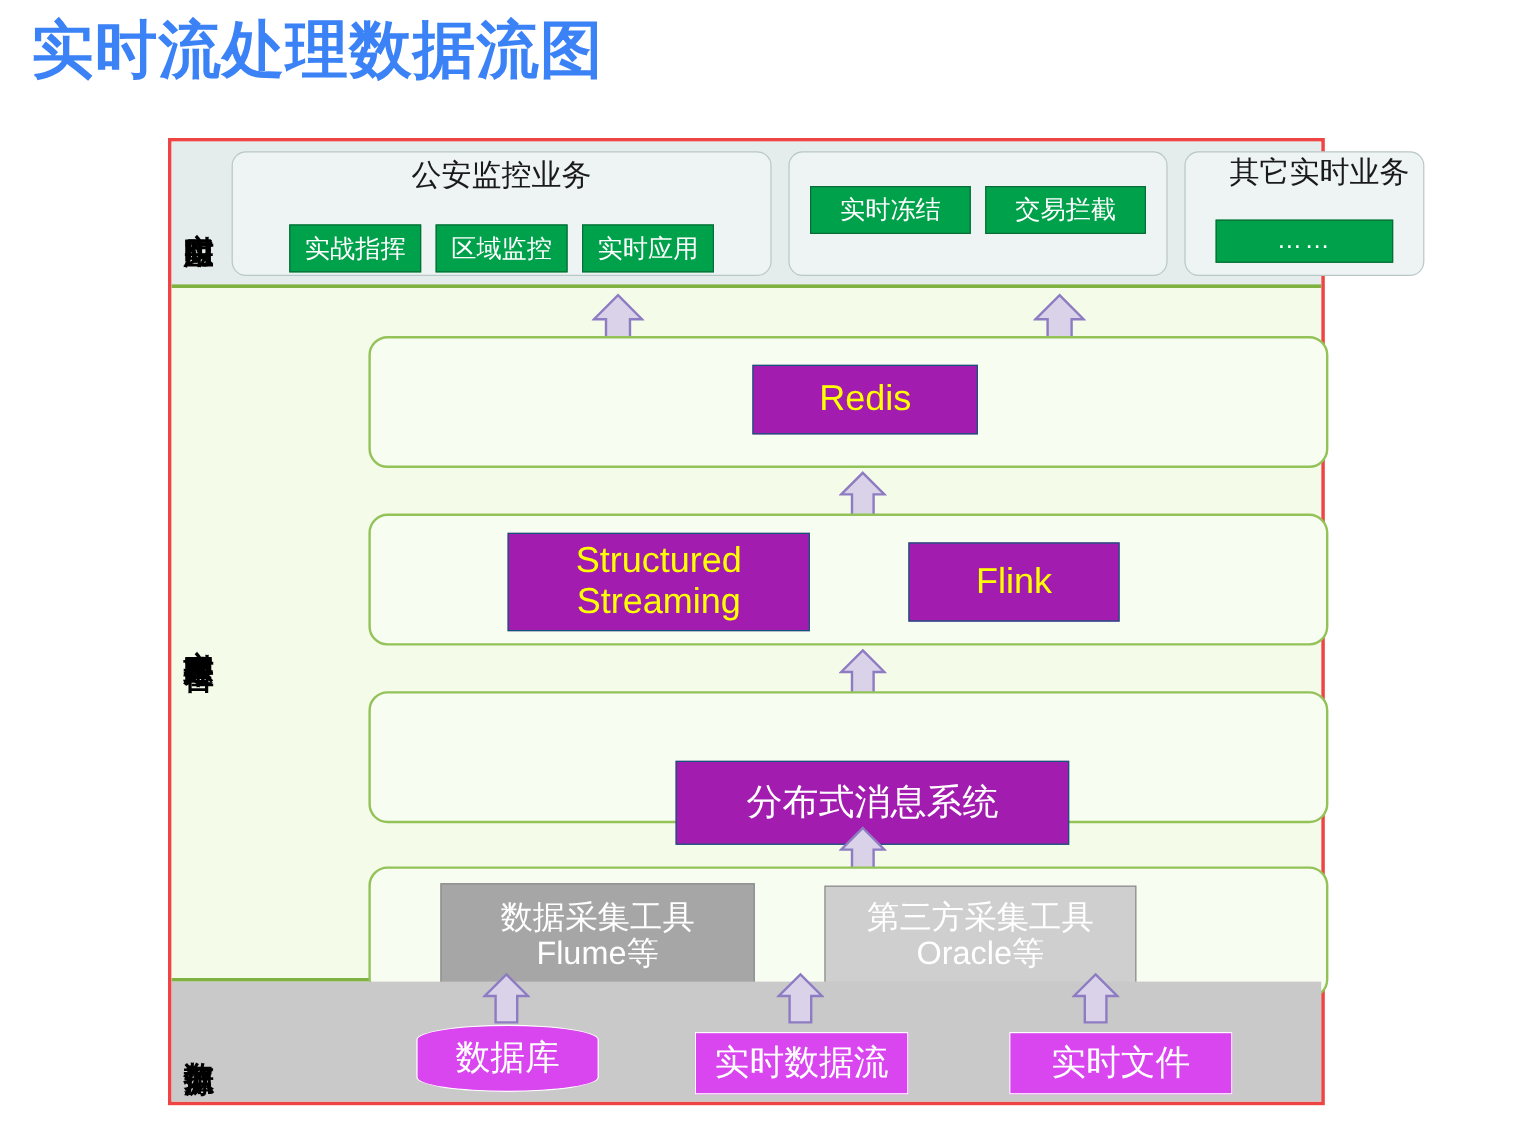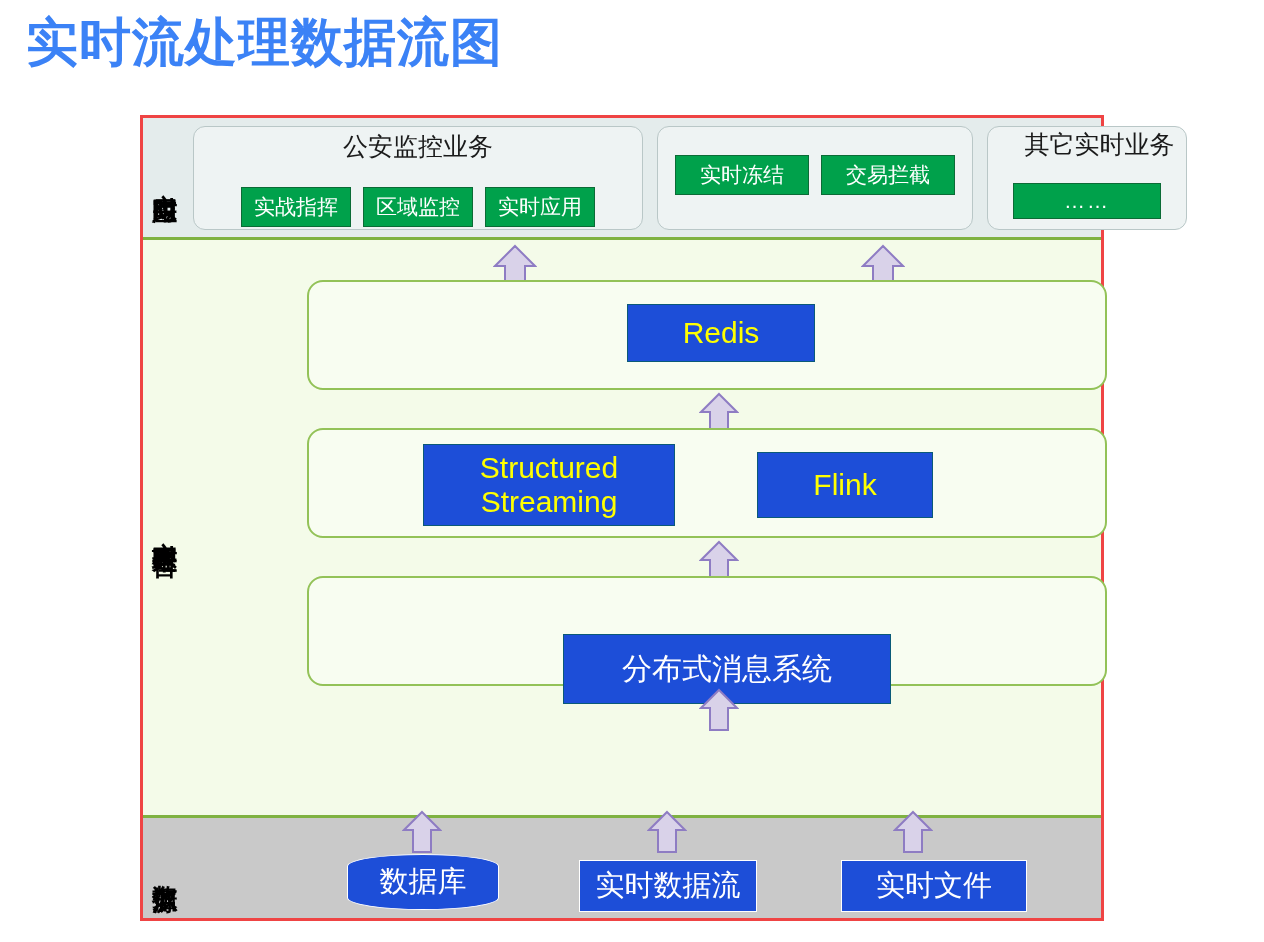--- a/index.html
+++ b/index.html
@@ -163,21 +163,21 @@
   .node {
     position: absolute;
     box-sizing: border-box;
     display: flex;
     align-items: center;
     justify-content: center;
     text-align: center;
     line-height: 1.12;
   }
   .node-blue {
-    background: #1d4ed8;
+    background: #a21caf;
     border: 1px solid #0a5a78;
     color: #ffff00;
     font-size: 30px;
   }
   .node-blue.white-text { color: #ffffff; }
   .node-gray {
     background: #a6a6a6;
     border: 1px solid #8a8a8a;
     color: #ffffff;
     font-size: 27px;
@@ -199,21 +199,21 @@
     top: 700px;
     height: 100px;
     background: #c9c9c9;
   }
   #band-source .band-body {
     flex: 1;
     position: relative;
   }
   .src-node {
     position: absolute;
-    background: #1d4ed8;
+    background: #d946ef;
     color: #ffffff;
     border: 1px solid #ffffff;
     font-size: 29px;
     display: flex;
     align-items: center;
     justify-content: center;
     box-sizing: border-box;
   }
   #src-db {
     left: 160px; top: 36px; width: 152px; height: 56px;
@@ -312,20 +312,34 @@
       <div class="layer" id="layer-mq">
         <div class="node node-blue white-text" id="node-mq">分布式消息系统</div>
       </div>
 
       <div class="arrow small" style="left:512px; top:448px;">
         <svg width="40" height="44" viewBox="0 0 40 44">
             <polygon points="20,2 38,20 29,20 29,42 11,42 11,20 2,20" fill="#d9d2e9" stroke="#8e7cc3" stroke-width="2"></polygon>
           </svg>
       </div>
 
+      <div class="layer" id="layer-collect">
+        <div class="node node-gray" id="node-flume">
+          <span style="display:block;">
+            <span>数据采集工具</span><br>
+            <span>Flume等</span>
+          </span>
+        </div>
+        <div class="node node-gray light" id="node-oracle">
+          <span style="display:block;">
+            <span>第三方采集工具</span><br>
+            <span>Oracle等</span>
+          </span>
+        </div>
+      </div>
 
     </div>
   </div>
 
   <div class="band" id="band-source">
     <div class="band-label">数据源</div>
     <div class="band-body">
 
       <div class="arrow small" style="left:215px; top:-8px;">
         <svg width="40" height="44" viewBox="0 0 40 44">

